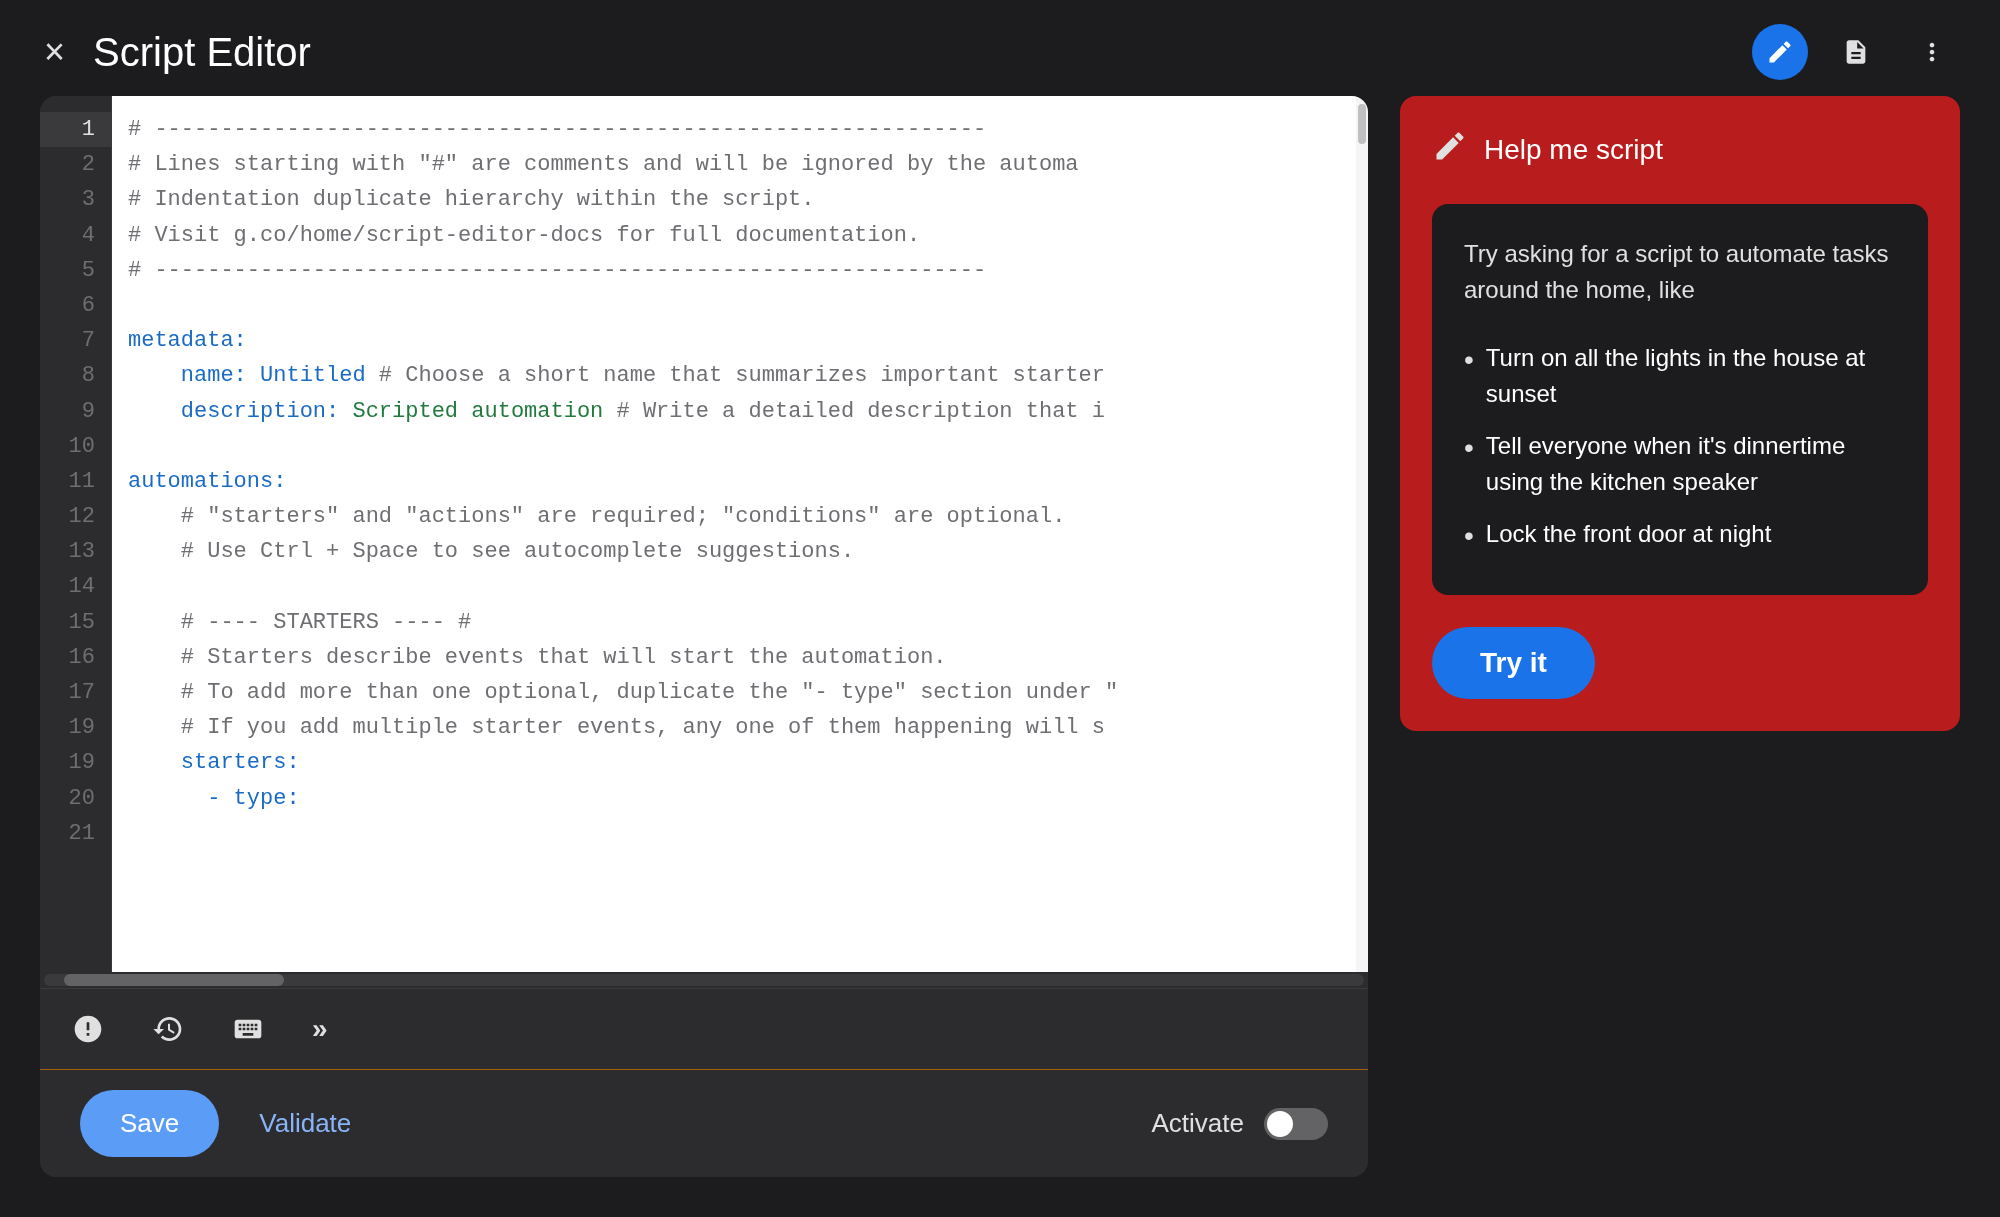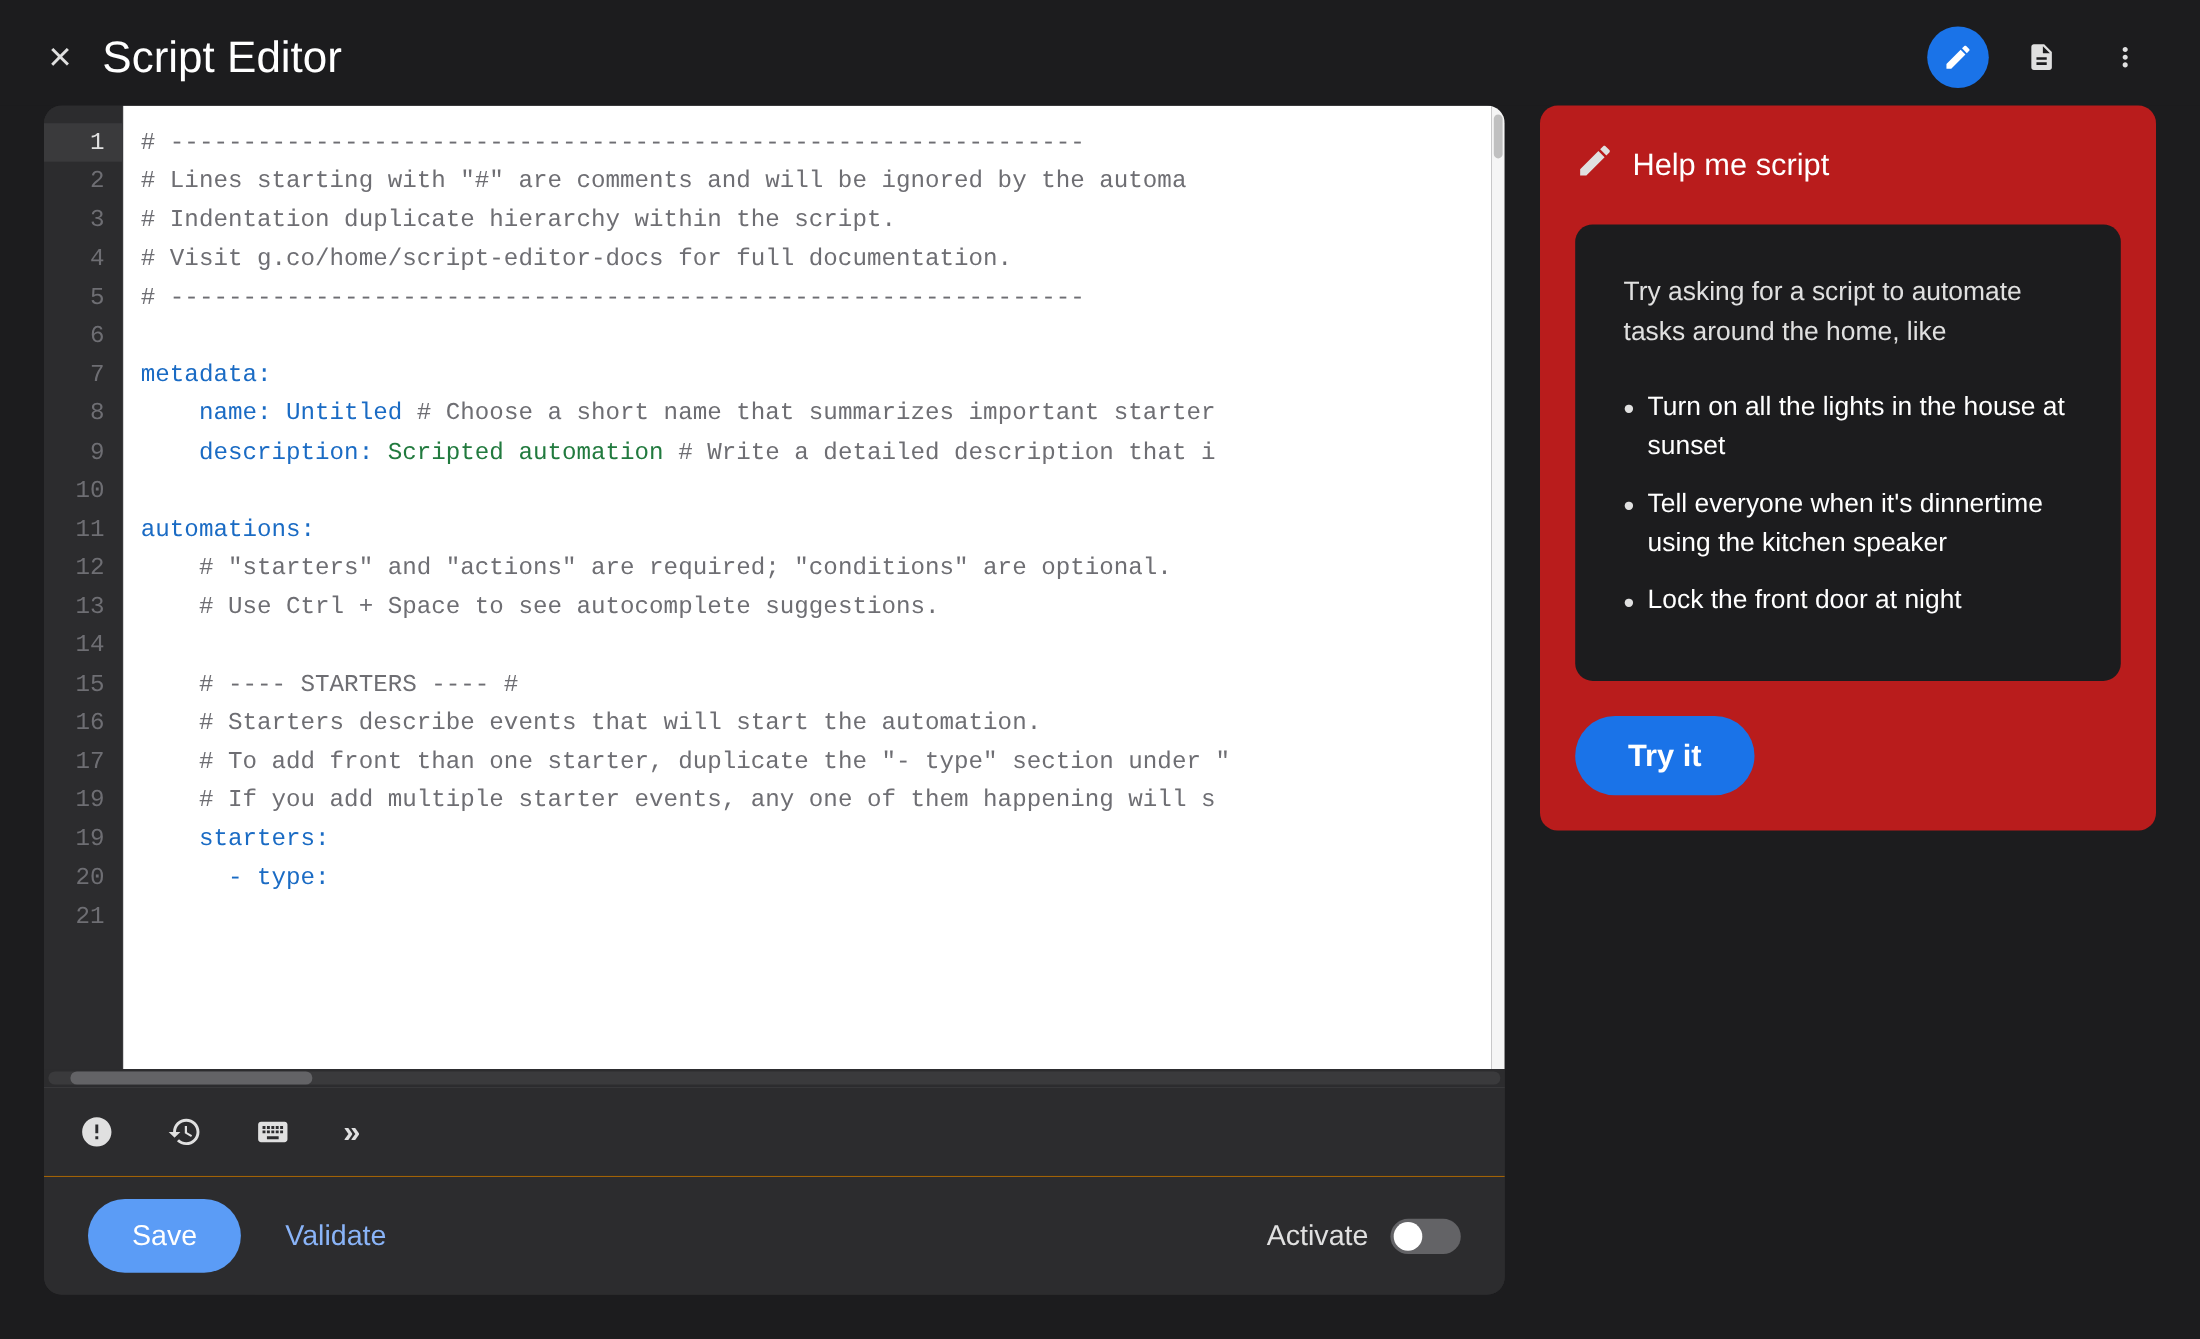--- a/index.html
+++ b/index.html
@@ -307,21 +307,21 @@
 
     .help-title {
       font-size: 28px;
       font-weight: 500;
       color: #ffffff;
     }
 
     .help-prompt-box {
       background: #1c1c1e;
       border-radius: 16px;
-      padding: 44px;
+      padding: 32px;
       margin-bottom: 32px;
     }
 
     .help-prompt-text {
       font-size: 24px;
       line-height: 1.5;
       color: #e0e0e0;
       margin-bottom: 24px;
     }
 
@@ -441,21 +441,21 @@
               <div class="code-line"><span class="code-key">metadata:</span></div>
               <div class="code-line">    <span class="code-key">name: </span><span class="code-string-blue">Untitled</span><span class="code-comment"> # Choose a short name that summarizes important starter</span></div>
               <div class="code-line">    <span class="code-key">description: </span><span class="code-string-green">Scripted automation</span><span class="code-comment"> # Write a detailed description that i</span></div>
               <div class="code-line">&nbsp;</div>
               <div class="code-line"><span class="code-key">automations:</span></div>
               <div class="code-line">    <span class="code-comment"># "starters" and "actions" are required; "conditions" are optional.</span></div>
               <div class="code-line">    <span class="code-comment"># Use Ctrl + Space to see autocomplete suggestions.</span></div>
               <div class="code-line">&nbsp;</div>
               <div class="code-line">    <span class="code-comment"># ---- STARTERS ---- #</span></div>
               <div class="code-line">    <span class="code-comment"># Starters describe events that will start the automation.</span></div>
-              <div class="code-line">    <span class="code-comment"># To add front than one starter, duplicate the "- type" section under "</span></div>
+              <div class="code-line">    <span class="code-comment"># To add more than one optional, duplicate the "- type" section under "</span></div>
               <div class="code-line">    <span class="code-comment"># If you add multiple starter events, any one of them happening will s</span></div>
               <div class="code-line">    <span class="code-key">starters:</span></div>
               <div class="code-line">      <span class="code-key">- type:</span></div>
               <div class="code-line">&nbsp;</div>
             </div>
           </div>
 
           <div class="editor-vscrollbar">
             <div class="editor-vscrollbar-thumb"></div>
           </div>

